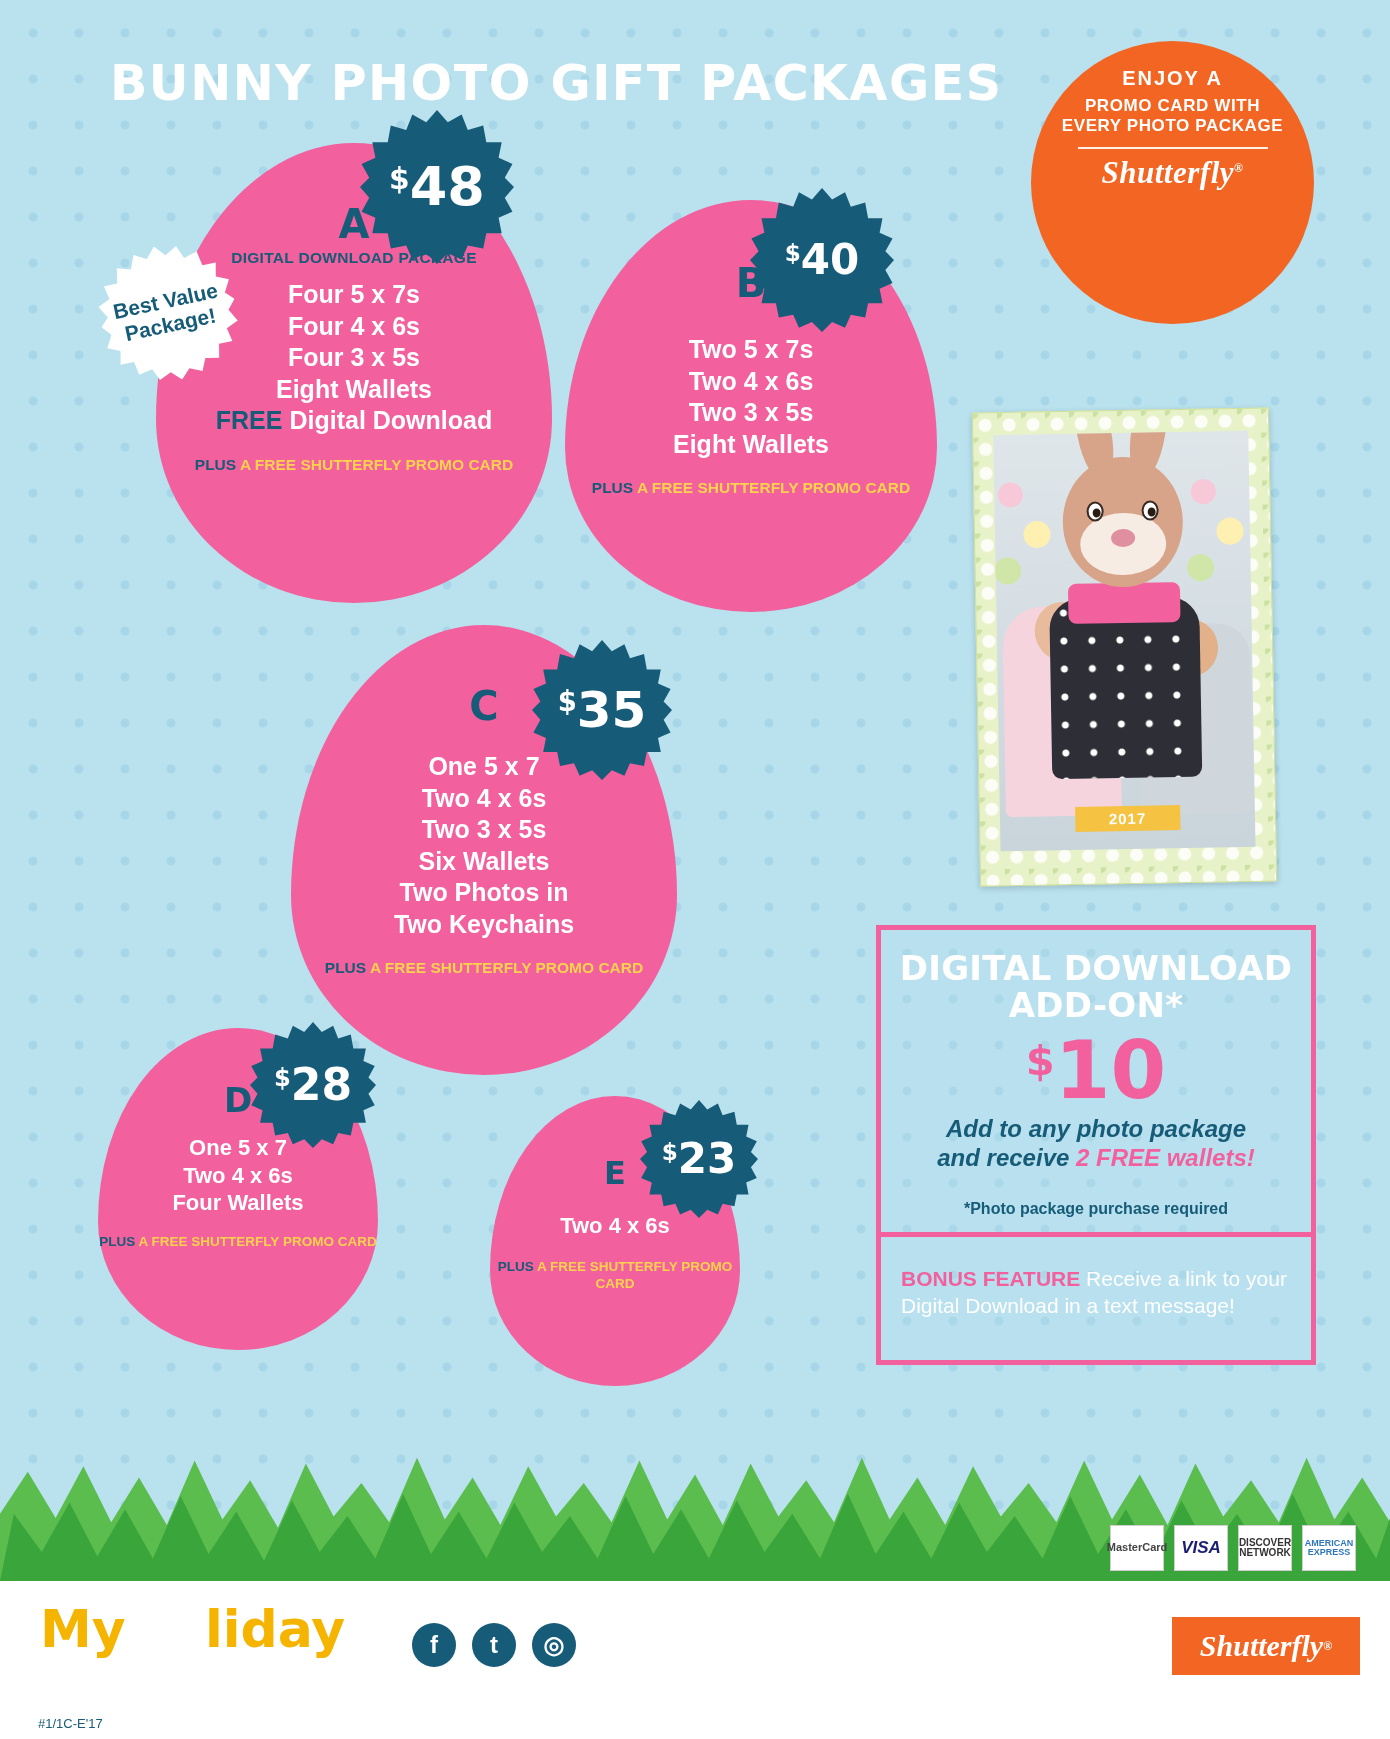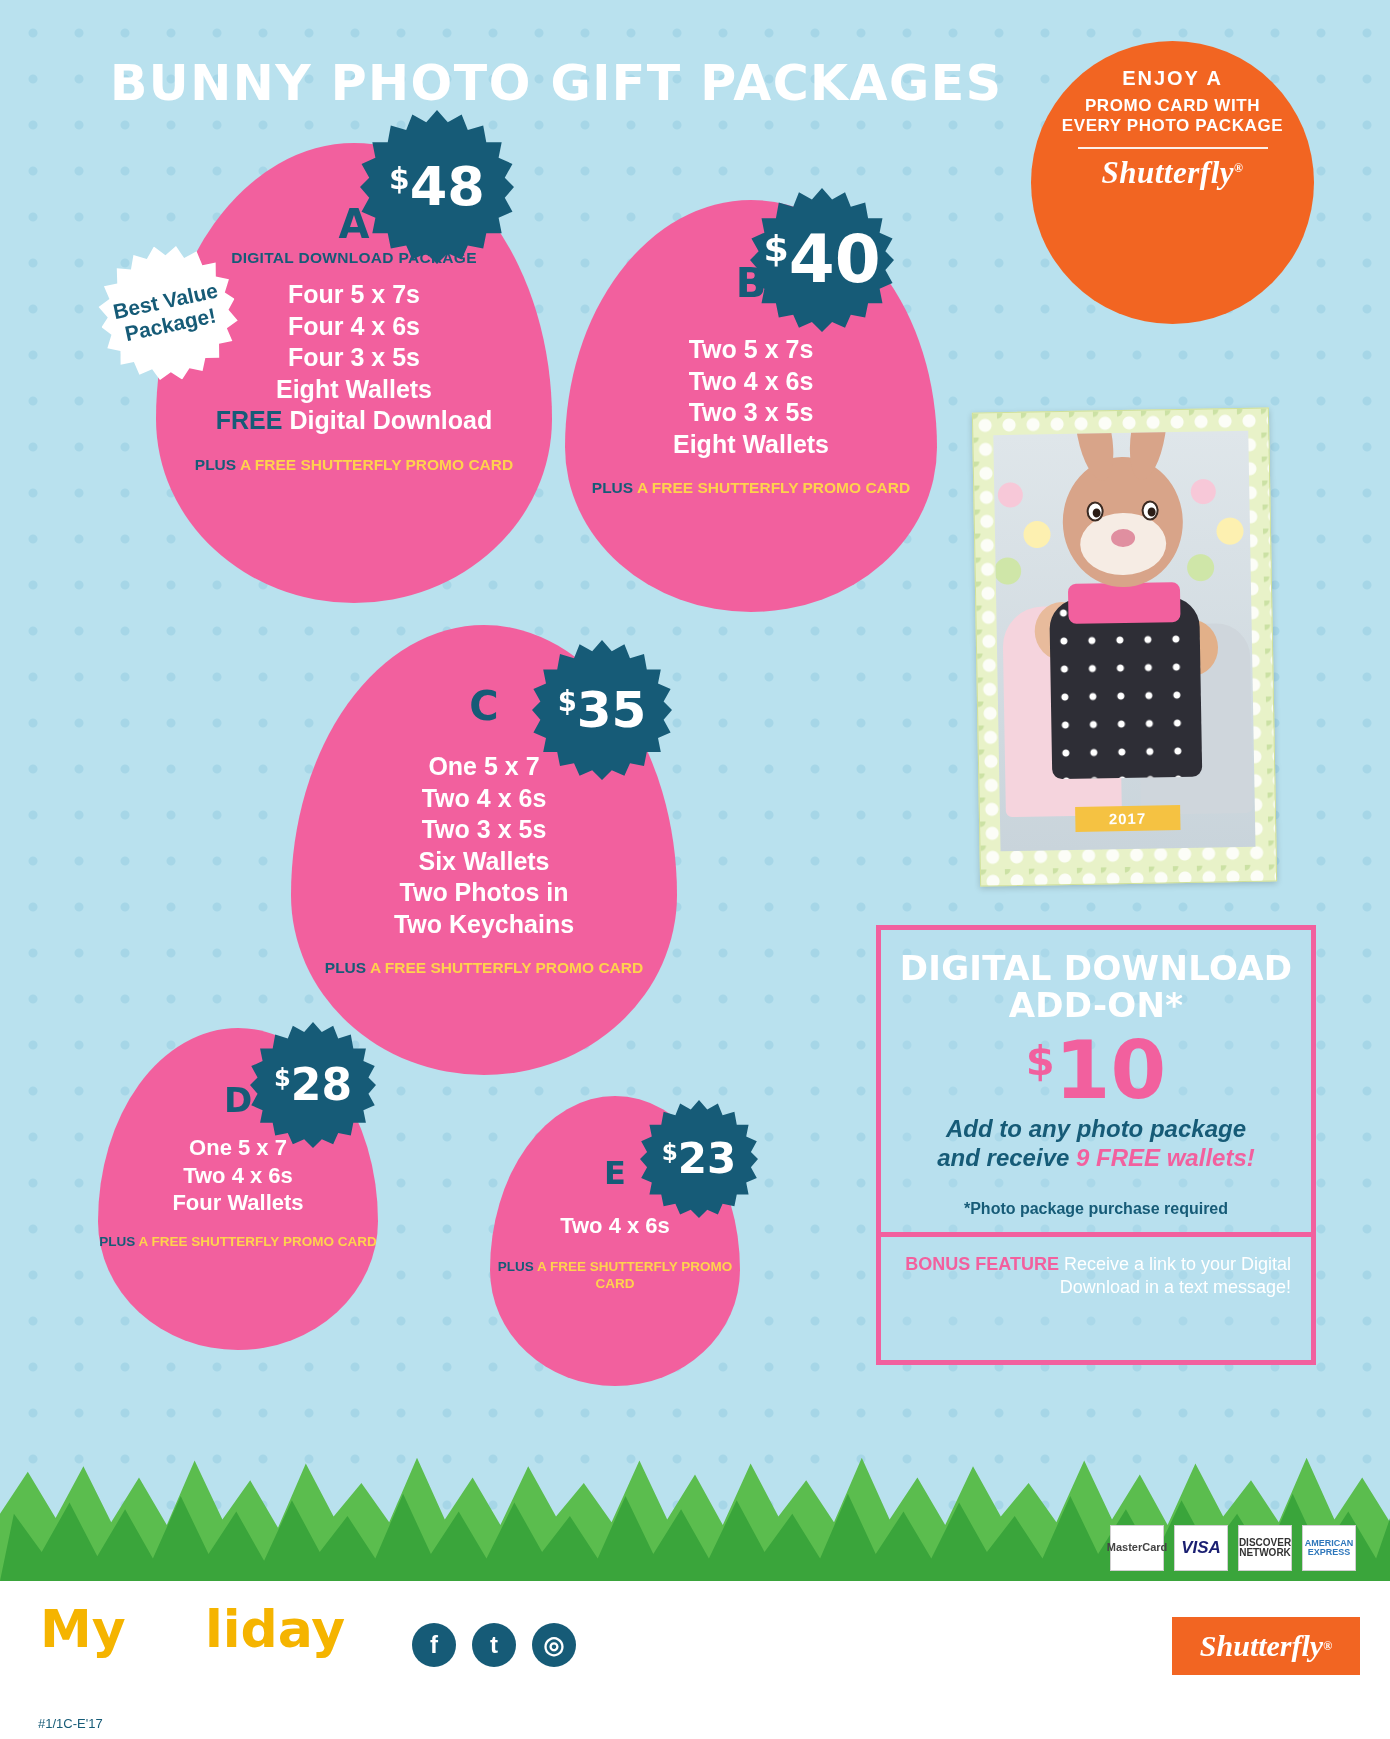--- a/index.html
+++ b/index.html
@@ -238,24 +238,25 @@
   .ddbox .addline .pink { color: #f2609e; }
   .ddbox .note {
     color: #165b77;
     font-size: 16px;
     font-weight: bold;
     margin-top: 28px;
   }
   .ddbox .divider { height: 5px; background: #f2609e; margin-top: 14px; }
   .ddbox .bonus {
     padding: 16px 20px;
-    text-align: right;
-    color: #ffffff;
-    font-size: 18px;
+    text-align: left;
+    color: #ffffff;
+    font-size: 21px;
     line-height: 1.3;
+    margin-top: 12px;
   }
   .ddbox .bonus .label { color: #f2609e; font-weight: bold; }
 
   
   .grass-back, .grass-front {
     position: absolute; left: 0; width: 1390px;
   }
   .grass-back {
     bottom: 158px; height: 140px;
     background: #5bbd4e;
@@ -363,21 +364,21 @@
       <div>Two 4 x 6s</div>
       <div>Two 3 x 5s</div>
       <div>Eight Wallets</div>
     </div>
     <div class="plus">
       <span>PLUS </span><span class="yellow">A FREE SHUTTERFLY PROMO CARD</span>
     </div>
   </div>
 
   <div class="burst" style="left:750px; top:188px; width:144px; height:144px;">
-    <div class="amt" style="font-size:66px;"><span class="cur">$</span><span>40</span></div>
+    <div class="amt" style="font-size:42px;"><span class="cur">$</span><span>40</span></div>
   </div>
 
   <div class="egg" style="left:291px; top:625px; width:386px; height:450px; padding-top:58px;">
     <div class="letter">C</div>
     <div class="items" style="margin-top:22px;">
       <div>One 5 x 7</div>
       <div>Two 4 x 6s</div>
       <div>Two 3 x 5s</div>
       <div>Six Wallets</div>
       <div>Two Photos in</div>
@@ -459,21 +460,21 @@
 
   <div class="ddbox">
     <div class="top">
       <h2>
         <span>DIGITAL DOWNLOAD</span><br>
         <span>ADD-ON*</span>
       </h2>
       <div class="price"><span class="cur">$</span><span>10</span></div>
       <div class="addline">
         <span>Add to any photo package</span><br>
-        <span>and receive </span><span class="pink">9 FREE wallets!</span>
+        <span>and receive </span><span class="pink">2 FREE wallets!</span>
       </div>
       <div class="note">*Photo package purchase required</div>
     </div>
     <div class="divider"></div>
     <div class="bonus">
       <span class="label">BONUS FEATURE</span><span> Receive a link to your Digital Download in a text message!</span>
     </div>
   </div>
 
   <div class="grass-back"></div>

